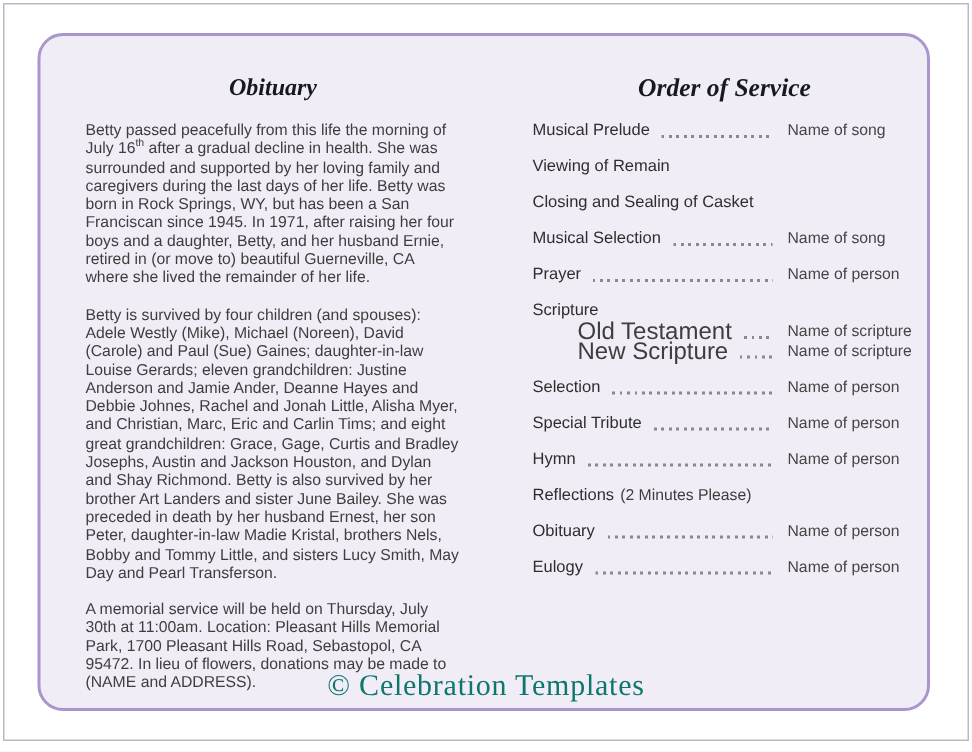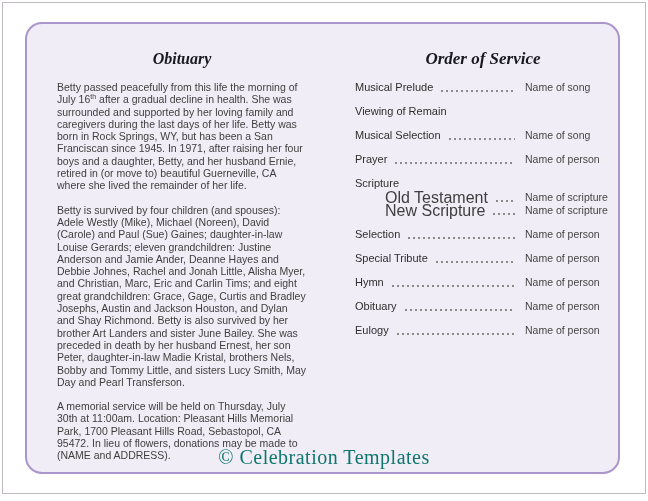--- a/index.html
+++ b/index.html
@@ -107,20 +107,23 @@
     <span class="os-label">Musical Prelude</span>
     <span class="leader"></span>
     <span class="os-value">Name of song</span>
   </div>
 
 
   <div class="os-row">
     <span class="os-label">Viewing of Remain</span>
   </div>
 
+  <div class="os-row">
+    <span class="os-label">Closing and Sealing of Casket</span>
+  </div>
 
   <div class="os-row">
     <span class="os-label">Musical Selection</span>
     <span class="leader"></span>
     <span class="os-value">Name of song</span>
   </div>
 
   <div class="os-row">
     <span class="os-label">Prayer</span>
     <span class="leader"></span>
@@ -154,20 +157,24 @@
     <span class="leader"></span>
     <span class="os-value">Name of person</span>
   </div>
 
   <div class="os-row">
     <span class="os-label">Hymn</span>
     <span class="leader"></span>
     <span class="os-value">Name of person</span>
   </div>
 
+  <div class="os-row">
+    <span class="os-label">Reflections</span>
+    <span class="os-suffix">(2 Minutes Please)</span>
+  </div>
 
   <div class="os-row">
     <span class="os-label">Obituary</span>
     <span class="leader"></span>
     <span class="os-value">Name of person</span>
   </div>
 
   <div class="os-row">
     <span class="os-label">Eulogy</span>
     <span class="leader"></span>

